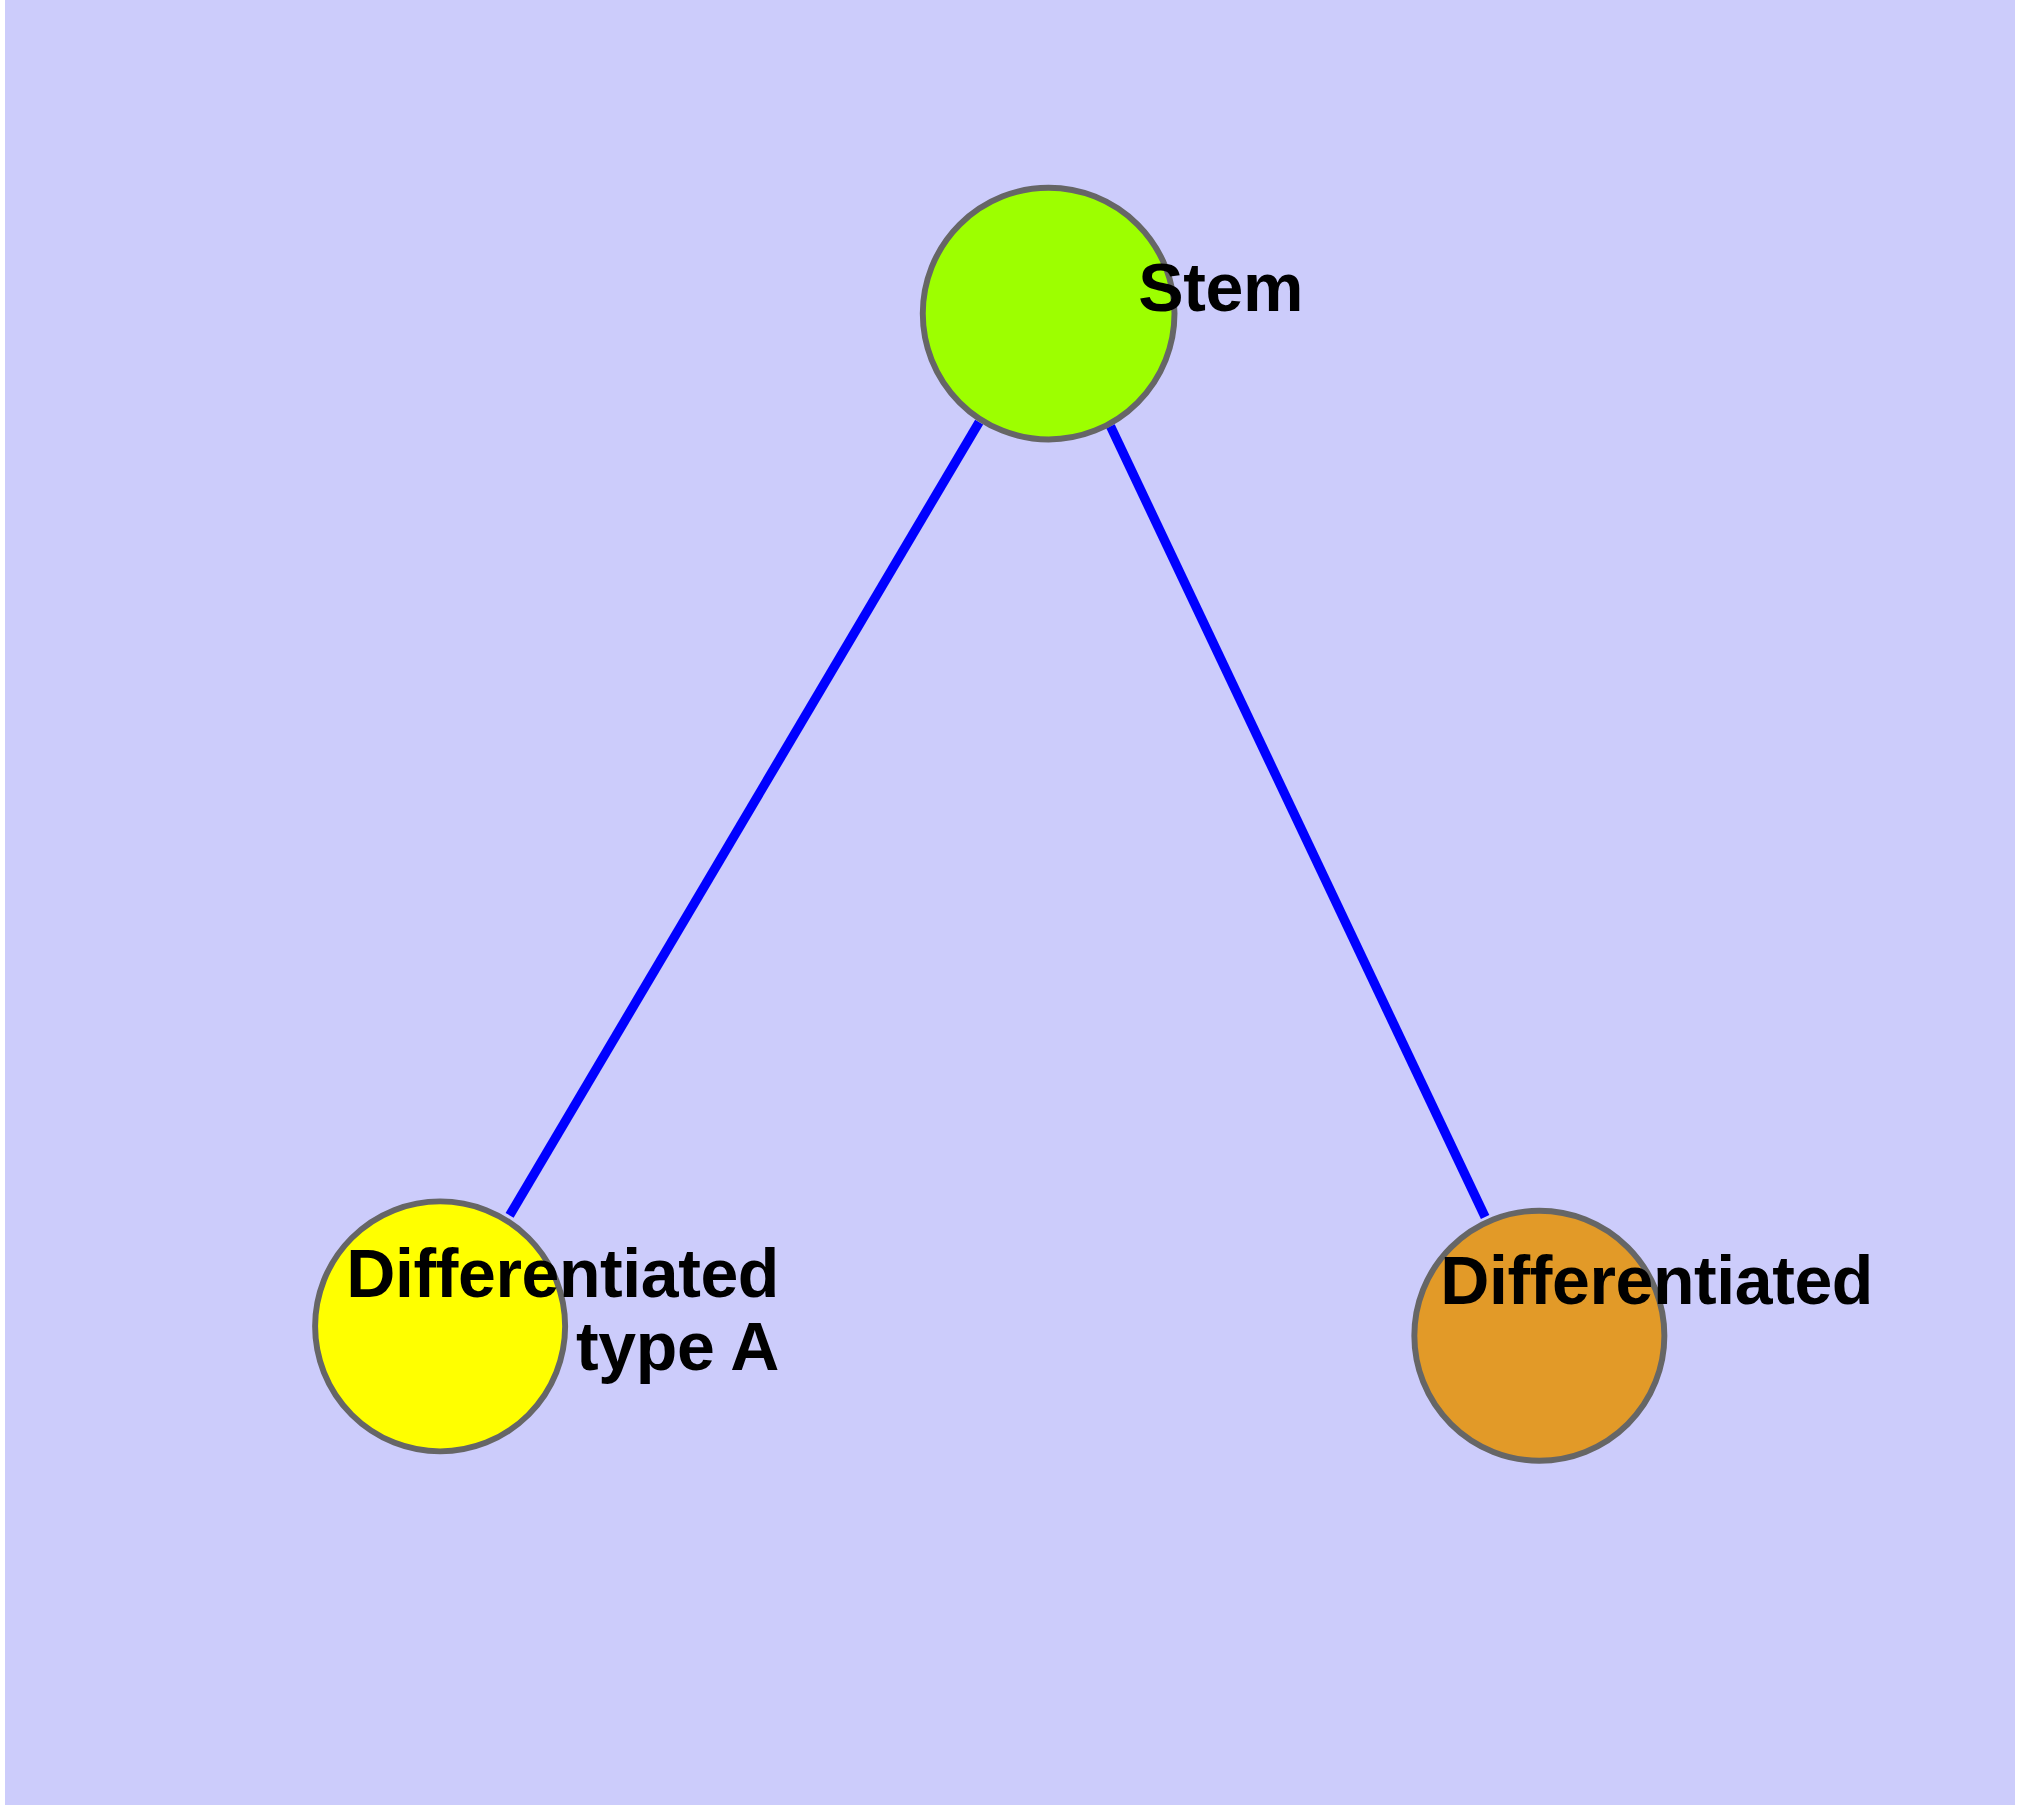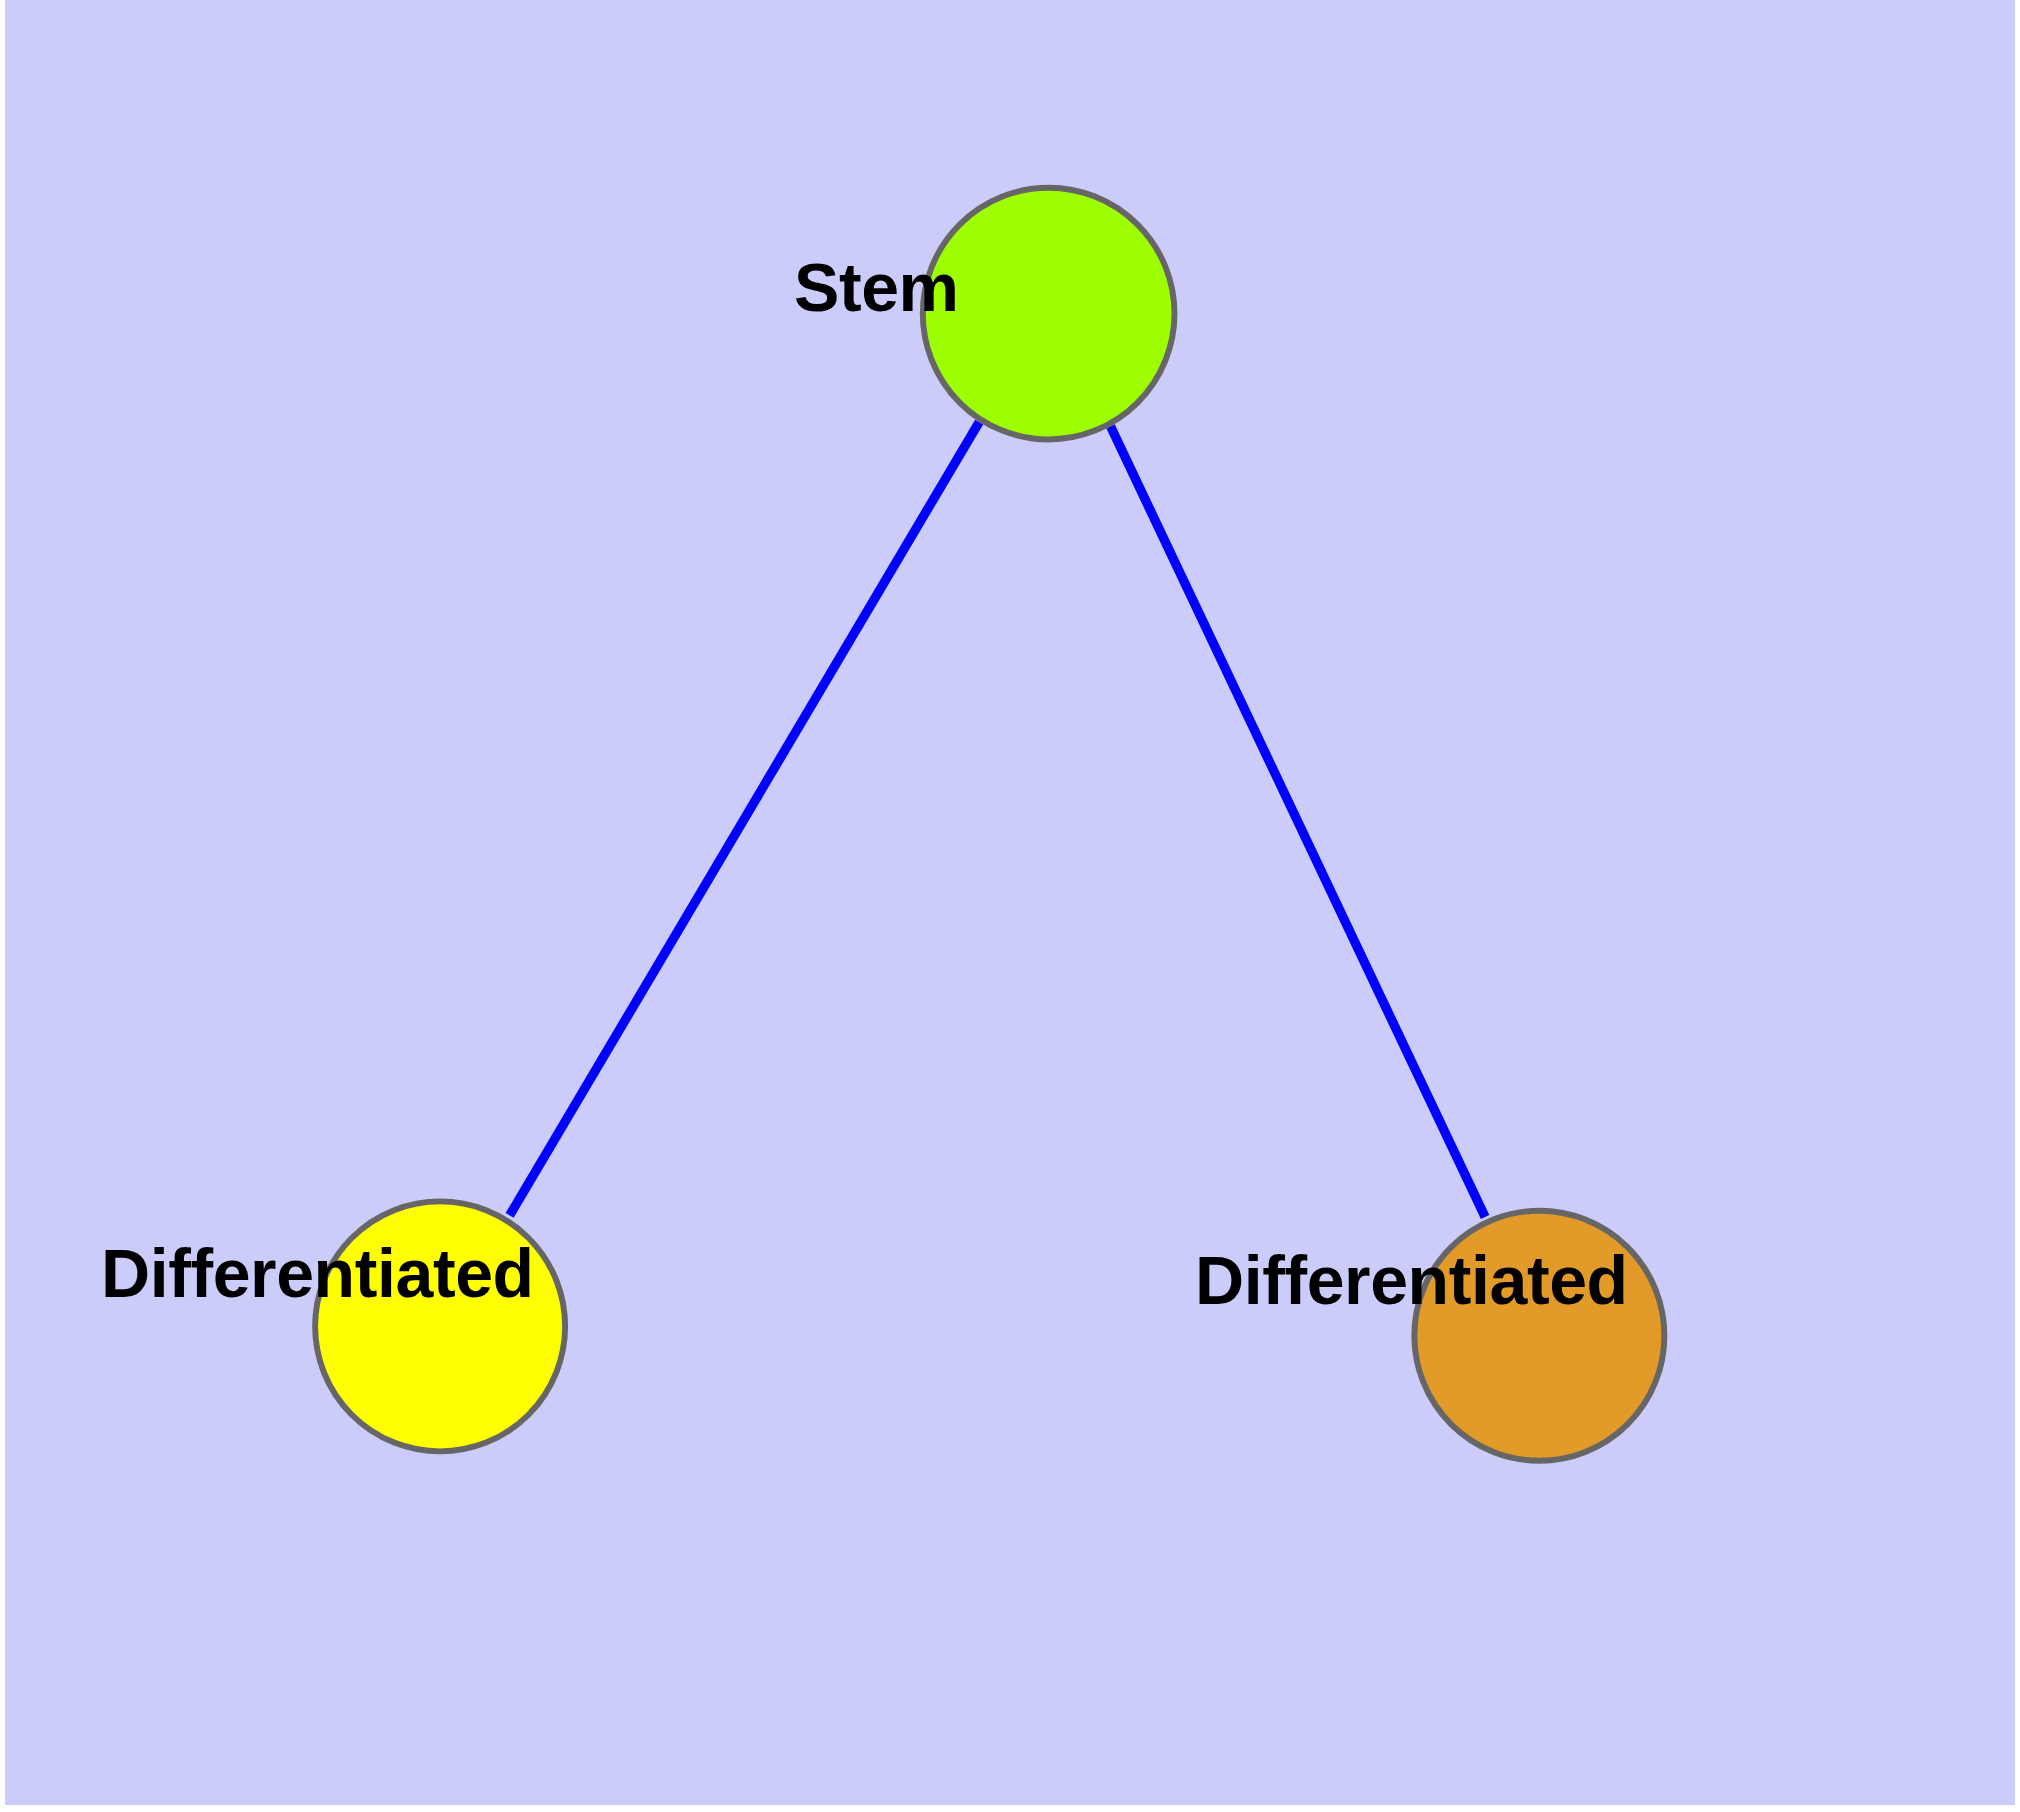--- a/index.html
+++ b/index.html
@@ -30,21 +30,21 @@
   }
   #graph-svg {
     position: absolute;
     left: 0;
     top: 0;
     width: 2021px;
     height: 1812px;
   }
   .node-label {
     position: absolute;
-    text-align: left;
+    text-align: right;
     font-weight: bold;
     color: #000000;
     line-height: 1.08;
     white-space: pre;
     letter-spacing: -0.4px;
     pointer-events: none;
   }
   #label-stem {
     left: 794px;
     top: 251px;
@@ -78,18 +78,18 @@
     </g>
     <g>
       <circle cx="1237" cy="370" r="148.5" fill="#9dff00" stroke="#666666" stroke-width="7"></circle>
       <circle cx="519" cy="1565" r="147.5" fill="#ffff00" stroke="#666666" stroke-width="7"></circle>
       <circle cx="1816" cy="1576" r="147.5" fill="#e29a28" stroke="#666666" stroke-width="7"></circle>
     </g>
   </svg>
 
   <div class="node-label" id="label-stem"><span>Stem</span></div>
 
-  <div class="node-label" id="label-type-a"><span>Differentiated</span><br></div>
+  <div class="node-label" id="label-type-a"><span>Differentiated</span><br><span>type A</span></div>
 
   <div class="node-label" id="label-type-b"><span>Differentiated</span><br></div>
 
 </div>
 
 
 </body></html>

